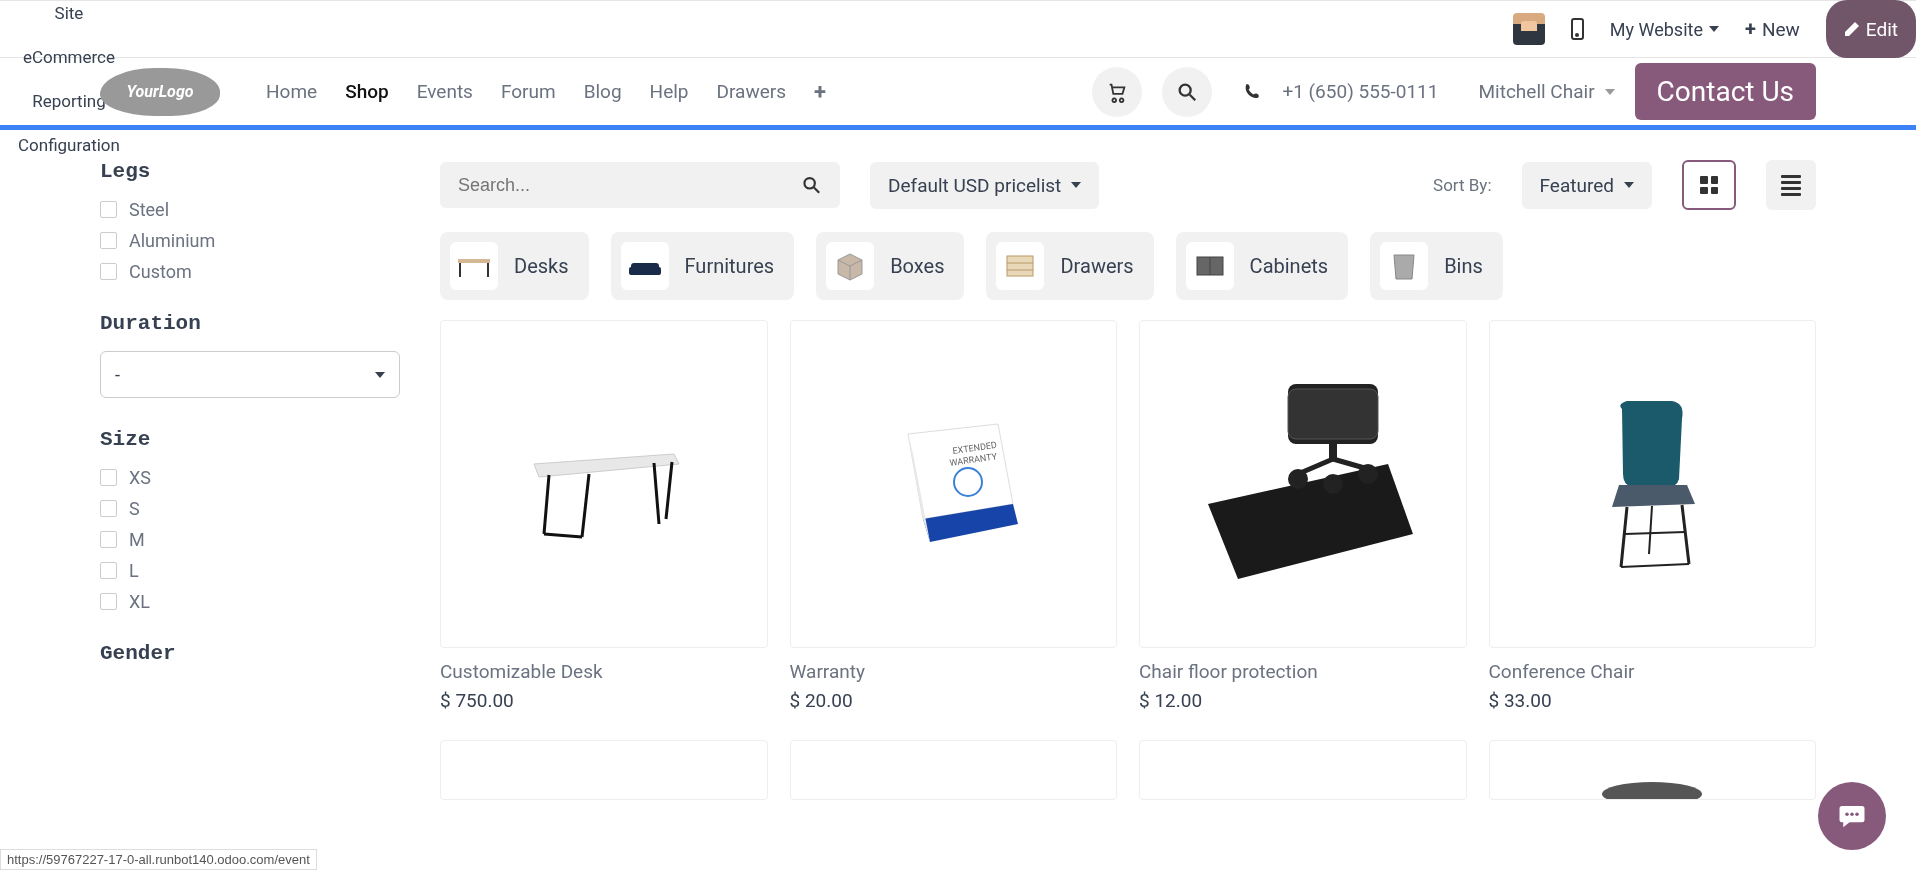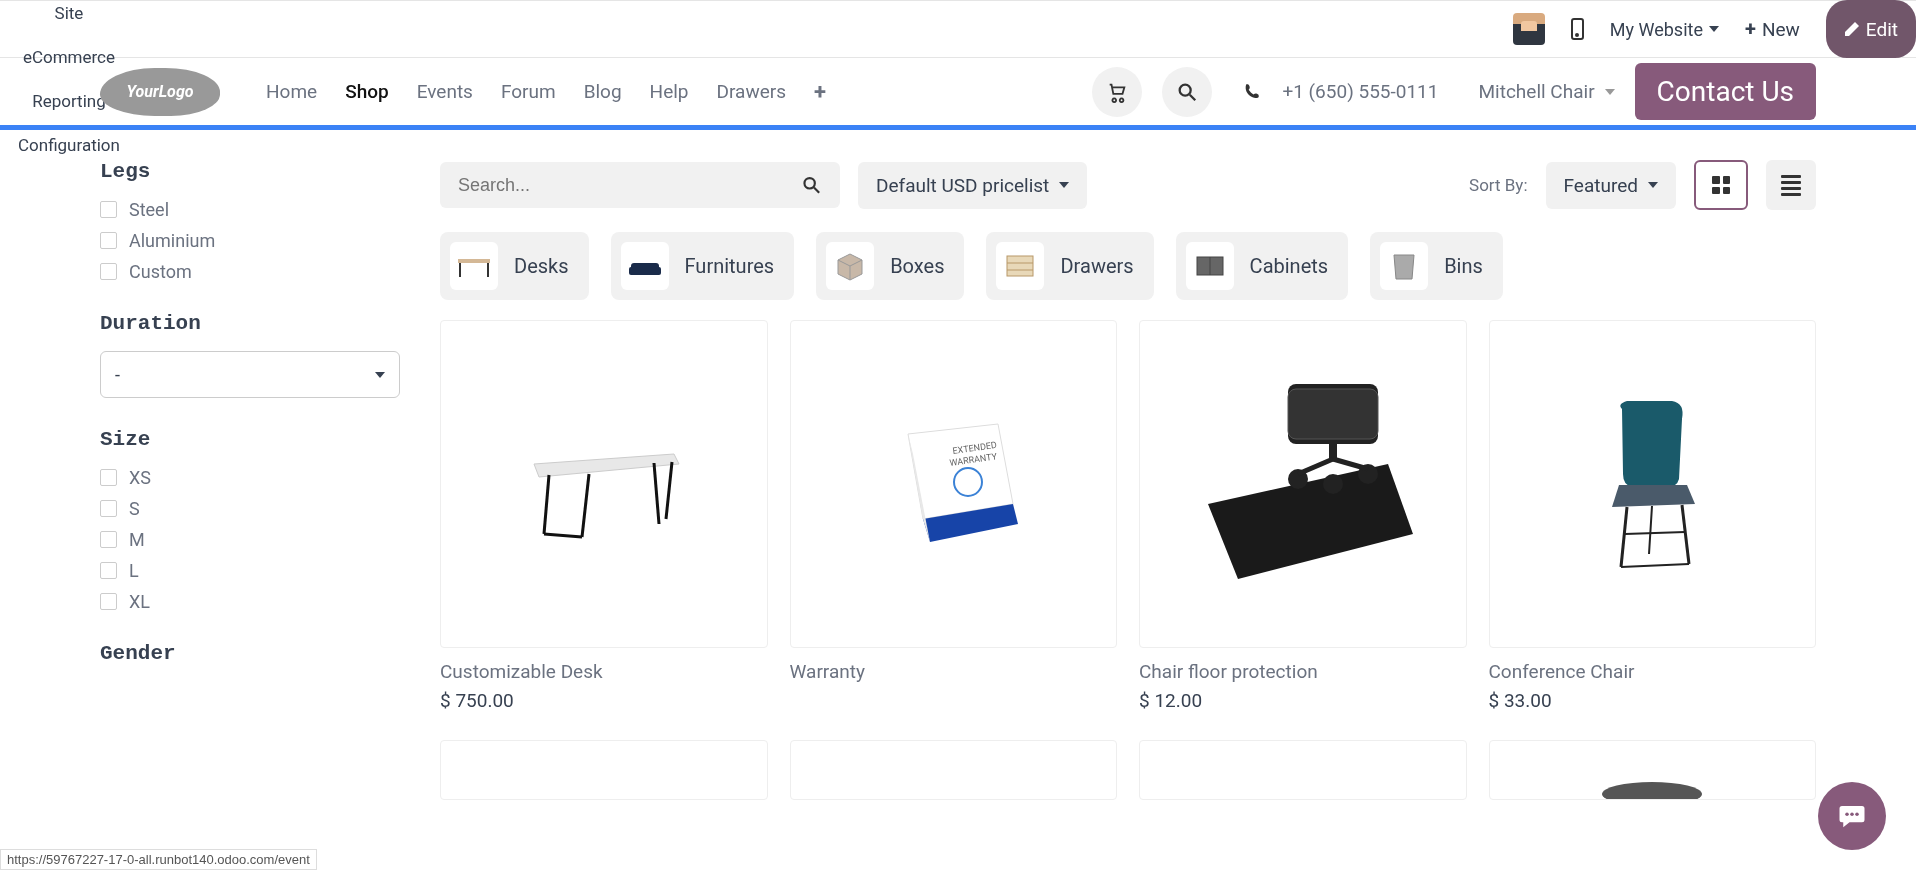--- a/index.html
+++ b/index.html
@@ -33,21 +33,21 @@
 .user-dropdown { display: flex; align-items: center; gap: 10px; color: #6b7280; font-size: 19px; cursor:pointer; margin-left: 20px;}
 .contact-btn { background: #875A7B; color: #fff; border-radius: 6px; padding: 12px 22px; font-size: 28px; cursor: pointer;}
 .main-content { display: flex; padding: 30px 100px 0 100px; gap: 40px; }
 .sidebar { width: 300px; flex-shrink: 0; }
 .filter-title { font-size: 21px; font-weight: 700; color: #374151; margin-bottom: 16px; font-family: Liberation Mono, monospace; }
 .filter-group { margin-bottom: 30px; }
 .filter-option { display: flex; align-items: center; gap: 12px; margin-bottom: 10px; font-size: 18px; color: #6b7280; cursor:pointer;}
 .checkbox { width: 17px; height: 17px; border: 1px solid #ccc; border-radius: 2px; background: #fff;}
 .duration-select { width: 100%; border: 1px solid #ccc; border-radius: 6px; padding: 12px 14px; font-size: 18px; color: #374151; display:flex; justify-content: space-between; align-items: center; cursor:pointer; margin-bottom: 24px;}
 .content-area { flex: 1; min-width: 0;}
-.top-controls { display: flex; align-items: center; gap: 18px; margin-bottom: 22px; flex-wrap: nowrap;}
+.top-controls { display: flex; align-items: center; gap: 30px; margin-bottom: 22px; flex-wrap: nowrap;}
 .search-box { flex: 0 0 400px; background: #f1f1f1; border-radius: 6px; padding: 12px 18px; display: flex; align-items: center; justify-content: space-between;}
 .search-box input { border: none; background: transparent; font-size: 18px; color: #6b7280; outline: none; width: 100%;}
 .pricelist-btn { background: #f1f1f1; border-radius: 6px; padding: 12px 18px; display: flex; align-items: center; gap: 10px; font-size: 19px; cursor:pointer;}
 .sort-label { font-size: 17px; color: #6b7280; margin-left: auto;}
 .sort-btn { background: #f1f1f1; border-radius: 6px; padding: 12px 18px; display: flex; align-items: center; gap: 10px; font-size: 19px; cursor:pointer;}
 .view-toggle { display: flex; gap: 8px; border: 2px solid #875A7B; border-radius: 6px; padding: 4px; background:#fff;}
 .view-btn { width: 42px; height: 38px; display: flex; align-items: center; justify-content: center; cursor:pointer; border-radius: 3px;}
 .list-btn-wrapper { background:#f1f1f1; border-radius:6px; width:50px; height:50px; display:flex; align-items:center; justify-content:center; cursor:pointer;}
 .categories-row { display: flex; gap: 22px; margin-bottom: 20px; overflow: hidden;}
 .category-chip { background: #f1f1f1; border-radius: 8px; padding: 10px 20px 10px 10px; display: flex; align-items: center; gap: 16px; font-size: 20px; cursor:pointer; flex-shrink: 0;}
@@ -318,20 +318,21 @@
           <svg width="170" height="160" viewBox="0 0 170 160">
               <polygon points="40,30 130,20 145,100 55,115" fill="#fff" stroke="#ddd"></polygon>
               <polygon points="55,115 145,100 150,120 62,138" fill="#1744a8"></polygon>
               <polygon points="40,30 55,115 62,138 45,50" fill="#e8e8e8"></polygon>
               <text x="85" y="50" font-size="9" fill="#666" transform="rotate(-8 85 50)">EXTENDED</text>
               <text x="82" y="62" font-size="9" fill="#666" transform="rotate(-8 82 62)">WARRANTY</text>
               <circle cx="100" cy="78" r="14" fill="none" stroke="#3b82d6" stroke-width="2"></circle>
             </svg>
         </div>
         <div class="product-name">Warranty</div>
+        <div class="product-price">$ 20.00</div>
       </div>
       <div class="product-card">
         <div class="product-img">
           <svg width="230" height="200" viewBox="0 0 230 200">
               <polygon points="20,120 200,80 225,150 50,195" fill="#1a1a1a"></polygon>
               <rect x="100" y="0" width="90" height="60" rx="8" fill="#222"></rect>
               <rect x="100" y="5" width="90" height="50" rx="8" fill="#333" stroke="#555"></rect>
               <line x1="145" y1="60" x2="145" y2="75" stroke="#222" stroke-width="8"></line>
               <circle cx="110" cy="95" r="10" fill="#222"></circle>
               <circle cx="145" cy="100" r="10" fill="#222"></circle>

